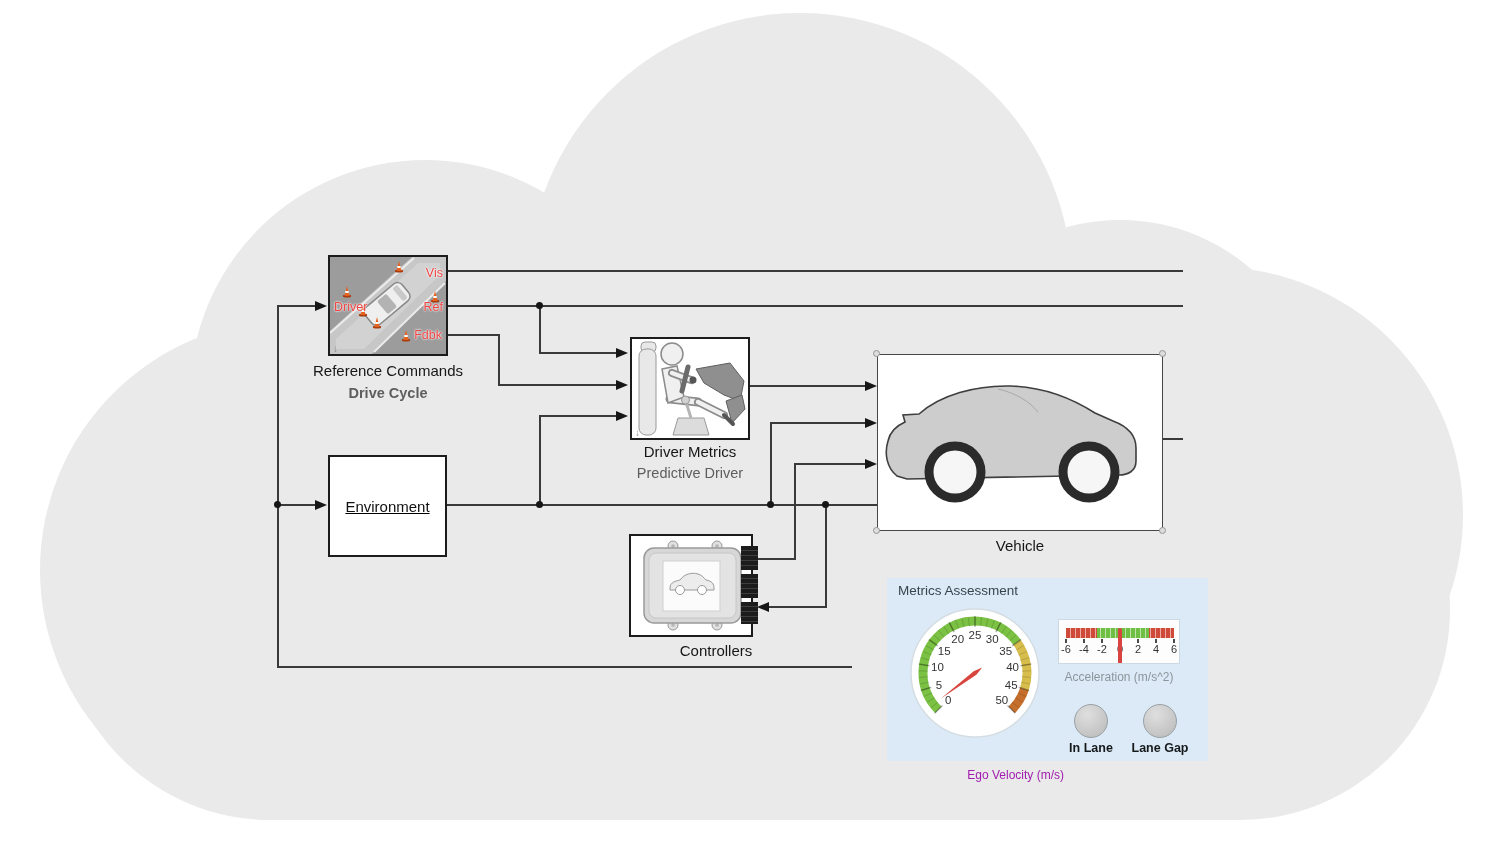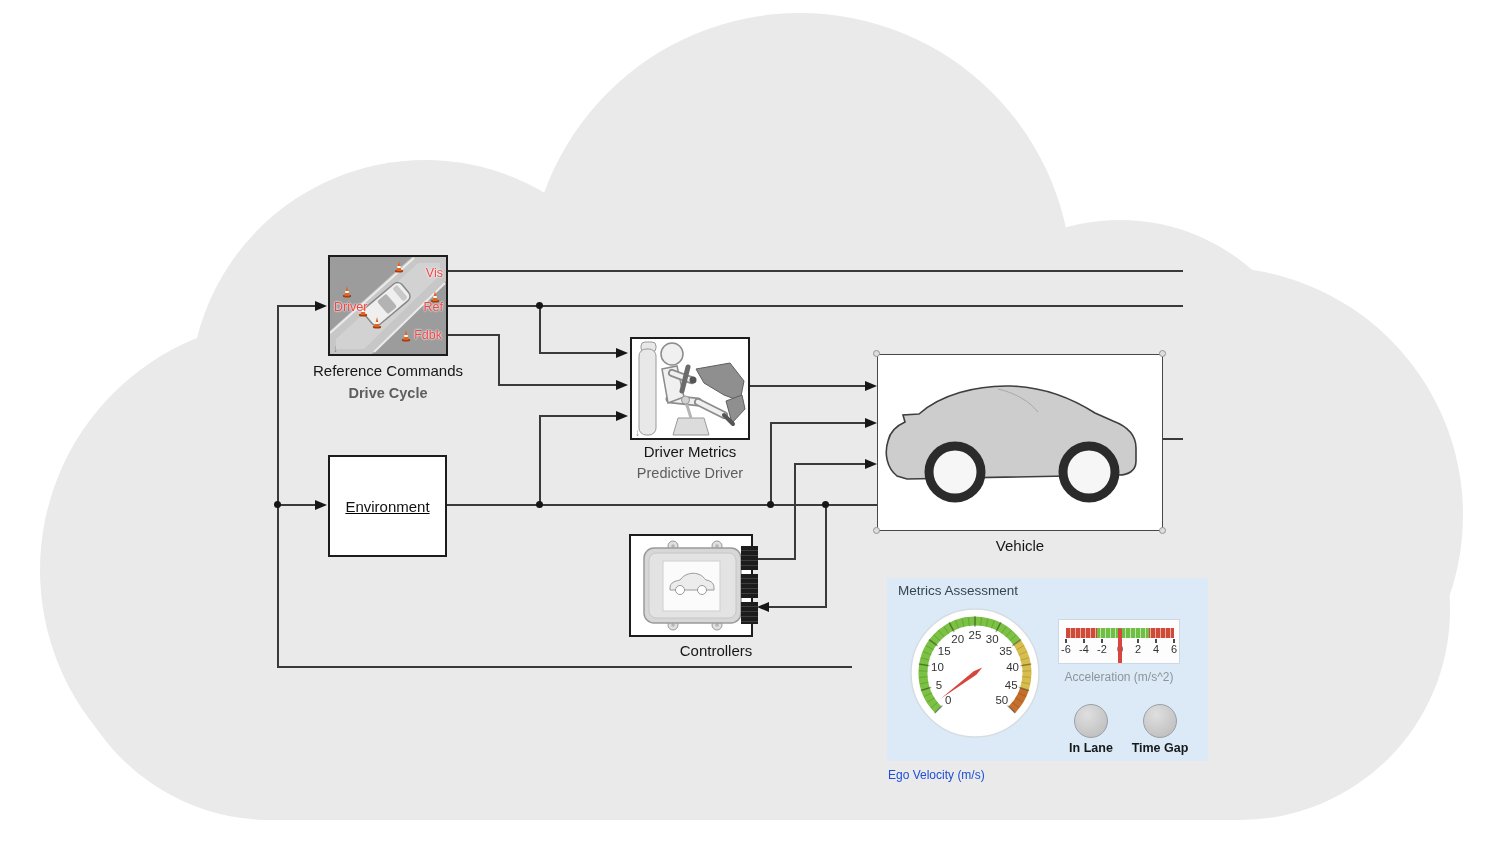--- a/index.html
+++ b/index.html
@@ -13,21 +13,21 @@
   .blk{position:absolute;background:#ffffff;border:2px solid #1c1c1c;box-sizing:border-box;}
   .blk-lbl{position:absolute;width:220px;text-align:center;font-size:15px;color:#161616;}
   .blk-sub{position:absolute;width:220px;text-align:center;font-size:14.5px;color:#5e5e5e;}
   .portlbl{position:absolute;font-size:12.5px;color:#ef4444;text-shadow:0 0 2px #ffffff,0 0 2px #ffffff;white-space:nowrap;}
   .dl-ico{position:absolute;left:3px;bottom:0px;font-size:10px;color:#8a8a8a;line-height:10px;}
   .handle{position:absolute;width:7px;height:7px;background:#dedede;border:1px solid #949494;border-radius:50%;box-sizing:border-box;}
   .conn{position:absolute;width:17px;background:#202020;background:repeating-linear-gradient(180deg,#1c1c1c 0 4px,#3e3e3e 4px 5px);}
   #metrics-panel{position:absolute;left:851px;top:578px;width:321px;height:183px;background:#dbeaf6;margin-left:36px;}
   .panel-title{position:absolute;left:11px;top:5px;font-size:13.5px;color:#36474f;}
   #gauge-wrap{position:absolute;left:21px;top:24px;width:136px;height:146px;}
-  .gauge-lbl{position:absolute;left:0px;top:166px;width:176px;text-align:left;font-size:12px;color:#1d4ed8;}
+  .gauge-lbl{position:absolute;left:0px;top:166px;width:176px;text-align:right;font-size:12px;color:#a21caf;}
   #accel-box{position:absolute;left:171px;top:41px;width:122px;height:45px;background:#fdfdfe;border:1px solid #ccd8e2;box-sizing:border-box;}
   #accel-band{position:absolute;left:7px;top:8px;width:108px;height:10px;}
   #accel-band::after{content:"";position:absolute;inset:0;background:repeating-linear-gradient(90deg,transparent 0 4px,rgba(255,255,255,.55) 4px 5px);}
   .accel-tickmark{position:absolute;top:19px;width:1.5px;height:4px;background:#4a4a4a;}
   .accel-ticklbl{position:absolute;top:23px;transform:translateX(-50%);font-size:11px;color:#333333;}
   #accel-needle{position:absolute;top:8px;width:3.5px;border-radius:2px 2px 0 0;}
   .accel-lbl{position:absolute;left:152px;top:92px;width:160px;text-align:center;font-size:12px;color:#8d959c;}
   .lamp{position:absolute;width:34px;height:34px;border-radius:50%;border:1.5px solid #99a1a6;box-sizing:border-box;background:radial-gradient(circle at 38% 30%,#dfdfdf,#c6c6c6 65%,#b6b6b6);}
   .lamp-lbl{position:absolute;width:90px;text-align:center;font-size:12.5px;font-weight:600;color:#16191b;}
   svg{display:block;}
@@ -300,16 +300,16 @@
           <div class="accel-tickmark" style="left: 114.25px;"></div>
           <div class="accel-ticklbl" style="left: 115px;">6</div>
         </div>
       <div id="accel-needle" style="left: 59.25px; height: 35px; background: rgb(216, 69, 62);"></div>
     </div>
     <div class="accel-lbl">Acceleration (m/s^2)</div>
 
     <div class="lamp" style="left:187px;top:126px;"></div>
     <div class="lamp" style="left:256px;top:126px;"></div>
     <div class="lamp-lbl" style="left:159px;top:163px;">In Lane</div>
-    <div class="lamp-lbl" style="left:228px;top:163px;">Time Gap</div>
+    <div class="lamp-lbl" style="left:228px;top:163px;">Lane Gap</div>
   </div>
 
 </div>
 
 </body></html>

